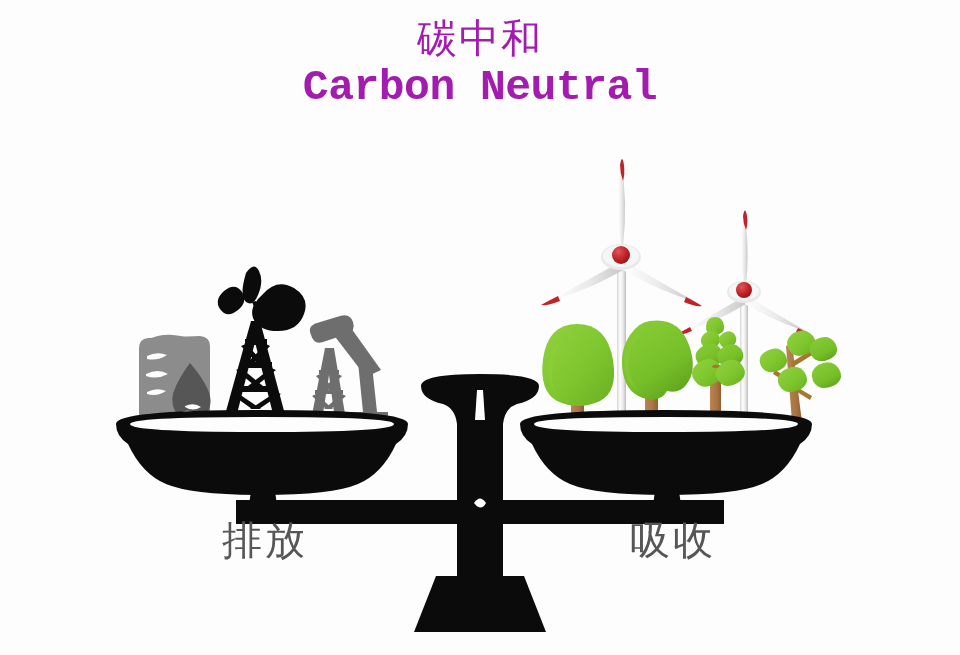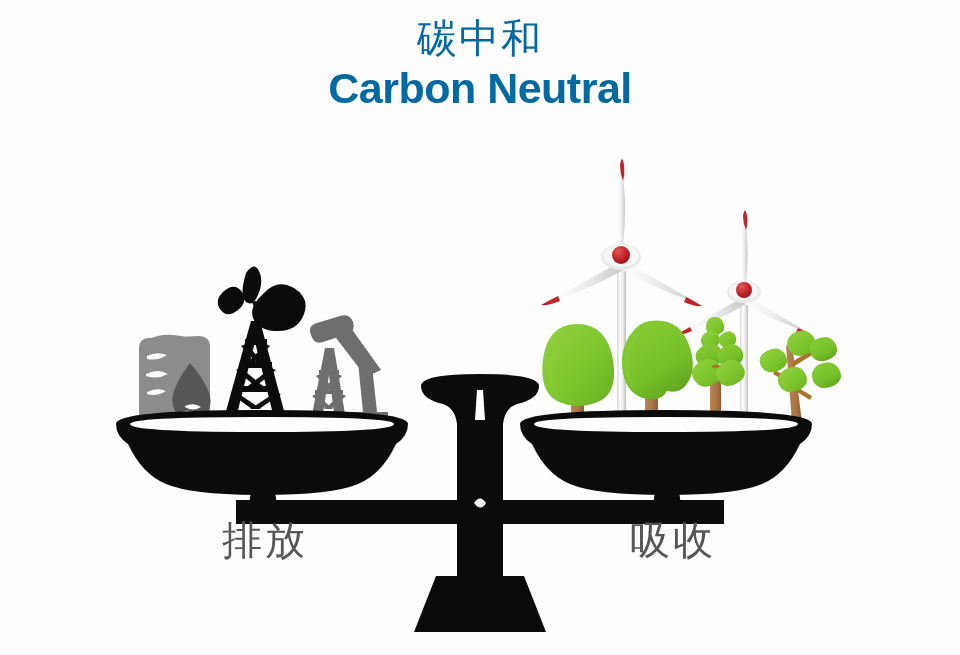--- a/index.html
+++ b/index.html
@@ -26,32 +26,32 @@
     position: absolute;
     top: 14px;
     left: 0;
     width: 960px;
     text-align: center;
     user-select: none;
   }
   .title-cn {
     font-size: 40px;
     line-height: 48px;
-    color: #0369a1;
+    color: #a21caf;
     font-weight: 400;
     letter-spacing: 2px;
     font-family: "DejaVu Sans", "Liberation Sans", sans-serif;
   }
   .title-en {
     font-size: 43px;
     line-height: 52px;
-    color: #0369a1;
+    color: #a21caf;
     font-weight: 700;
     letter-spacing: -0.5px;
-    font-family: Liberation Sans, sans-serif;
+    font-family: Liberation Mono, monospace;
   }
 
   
   .scene {
     position: absolute;
     top: 0;
     left: 0;
     width: 960px;
     height: 655px;
   }

